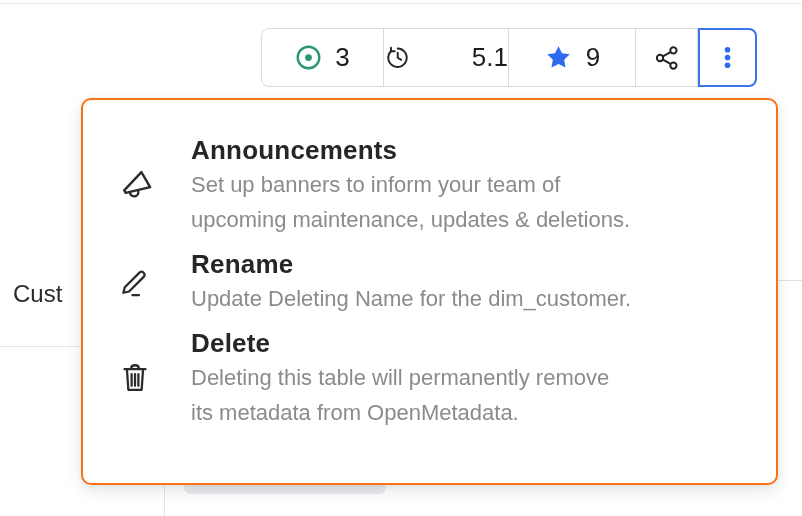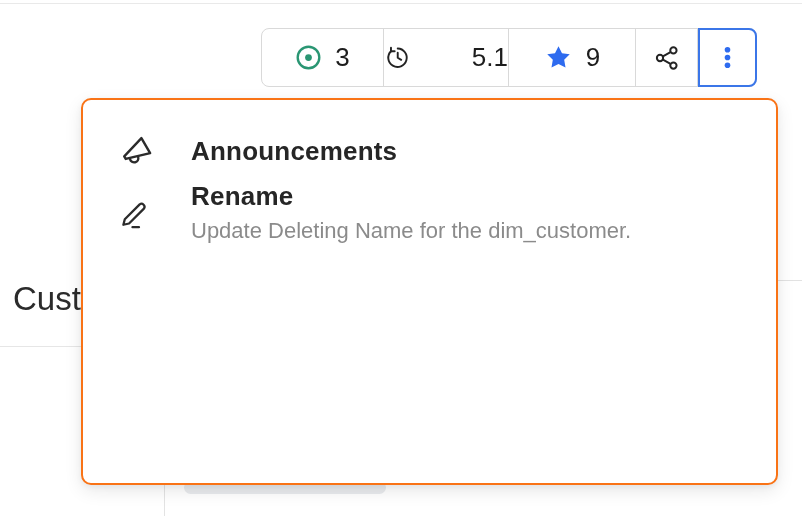--- a/index.html
+++ b/index.html
@@ -10,21 +10,21 @@
   }
   .hairline { position:absolute; background:#e9e9e9; }
   .top-hairline { top:3px; left:0; width:802px; height:1px; }
   .left-hairline { top:346px; left:0; width:81px; height:1px; background:#e6e6e6; }
   .right-hairline { top:280px; left:778px; width:24px; height:1px; background:#e2e2e2; }
   .bottom-vline { position:absolute; left:164px; top:483px; width:1px; height:33px; background:#e3e3e3; }
   .bottom-pill { position:absolute; left:184px; top:481px; width:202px; height:13px;
     background:#e9ebee; border-radius:8px; }
 
   
-  .bg-heading { position:absolute; left:13px; top:280px; font-size:33px; color:#2b2b2b; }
+  .bg-heading { position:absolute; left:13px; top:280px; font-size:24px; color:#2b2b2b; }
 
   
   .toolbar { position:absolute; left:261px; top:28px; width:496px; height:59px;
     display:flex; background:#fff; border:1px solid #d9d9d9; border-radius:8px; }
   .tb-cell { display:flex; align-items:center; justify-content:center; gap:13px;
     background:none; border:none; border-right:1px solid #d9d9d9; cursor:pointer;
     font-family:inherit; height:100%; }
   .tb-cell.w1 { width:122px; } .tb-cell.w2 { width:125px;justify-content:space-between; }
   .tb-cell.w3 { width:127px; } .tb-cell.w4 { width:62px; }
   .tb-cell.manage { flex:1; border:2px solid #3b76e8; border-radius:0 8px 8px 0;
@@ -118,32 +118,53 @@
     <span class="menu-icon">
       <svg width="36" height="36" viewBox="0 0 24 24" fill="none" stroke="#2b2b2b" stroke-width="1.6" stroke-linecap="round" stroke-linejoin="round">
         <g transform="rotate(-30 12 12)">
           <path d="m4 11.5 16-4.8v11.6L4 13.5v-2z"></path>
           <path d="M11.8 16.6a2.8 2.8 0 1 1-5.4-1.5"></path>
         </g>
       </svg>
     </span>
     <div class="menu-text">
       <div class="menu-title">Announcements</div>
+      <div class="menu-desc">
+        <span class="dline">Set up banners to inform your team of</span>
+        <span class="dline">upcoming maintenance, updates &amp; deletions.</span>
+      </div>
     </div>
   </div>
 
   <div class="menu-item">
     <span class="menu-icon">
       <svg width="34" height="34" viewBox="0 0 24 24" fill="none" stroke="#2b2b2b" stroke-width="1.6" stroke-linecap="round" stroke-linejoin="round">
         <path d="M3.8 19.6l1-3.9L15.3 5.2a2.15 2.15 0 0 1 3 3L7.8 18.7l-4 .9z"></path>
         <path d="M10.2 21.3h4.6"></path>
       </svg>
     </span>
     <div class="menu-text">
       <div class="menu-title">Rename</div>
       <div class="menu-desc">
         <span class="dline">Update Deleting Name for the dim_customer.</span>
       </div>
     </div>
   </div>
 
+  <div class="menu-item">
+    <span class="menu-icon">
+      <svg width="34" height="34" viewBox="0 0 24 24" fill="none" stroke="#2b2b2b" stroke-width="1.6" stroke-linecap="round" stroke-linejoin="round">
+        <path d="M9.3 5.2c0-1.3 1-2.2 2.7-2.2s2.7.9 2.7 2.2"></path>
+        <path d="M4.6 5.8h14.8"></path>
+        <path d="M6.3 5.8l1 14.5h9.4l1-14.5"></path>
+        <path d="M9.6 9.2v8.3M12 9.2v8.3M14.4 9.2v8.3"></path>
+      </svg>
+    </span>
+    <div class="menu-text">
+      <div class="menu-title">Delete</div>
+      <div class="menu-desc">
+        <span class="dline">Deleting this table will permanently remove</span>
+        <span class="dline">its metadata from OpenMetadata.</span>
+      </div>
+    </div>
+  </div>
 
 </div>
 
 </body></html>

